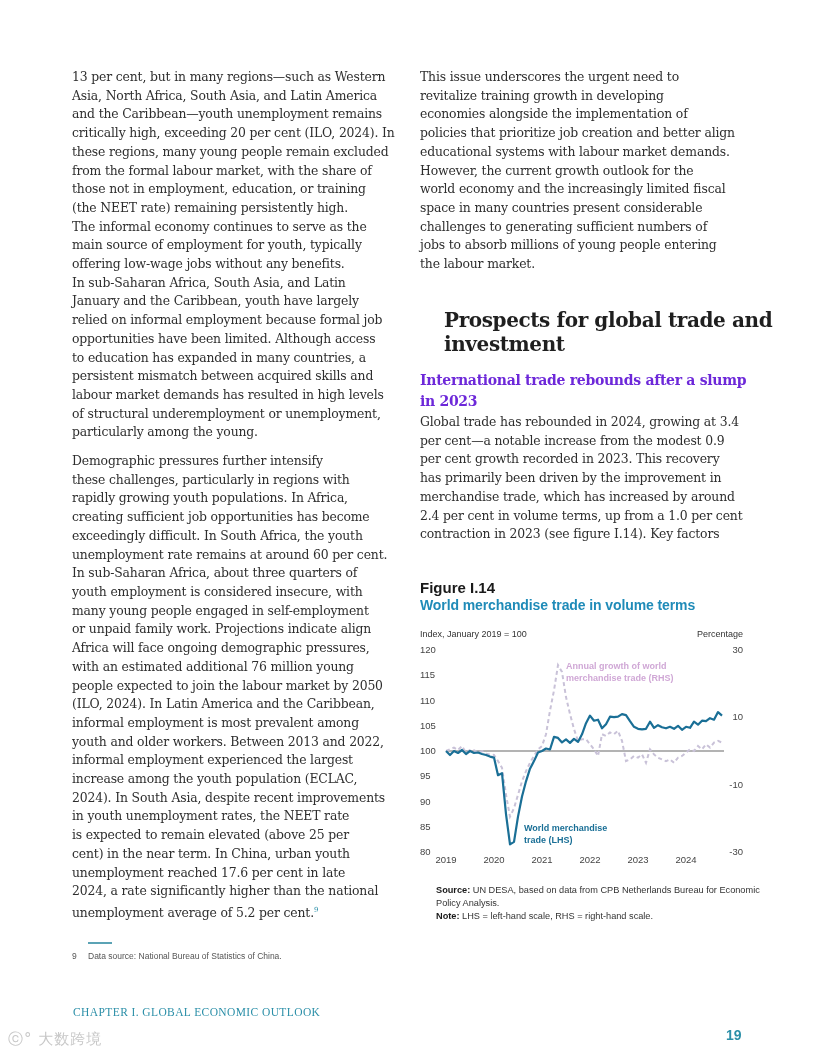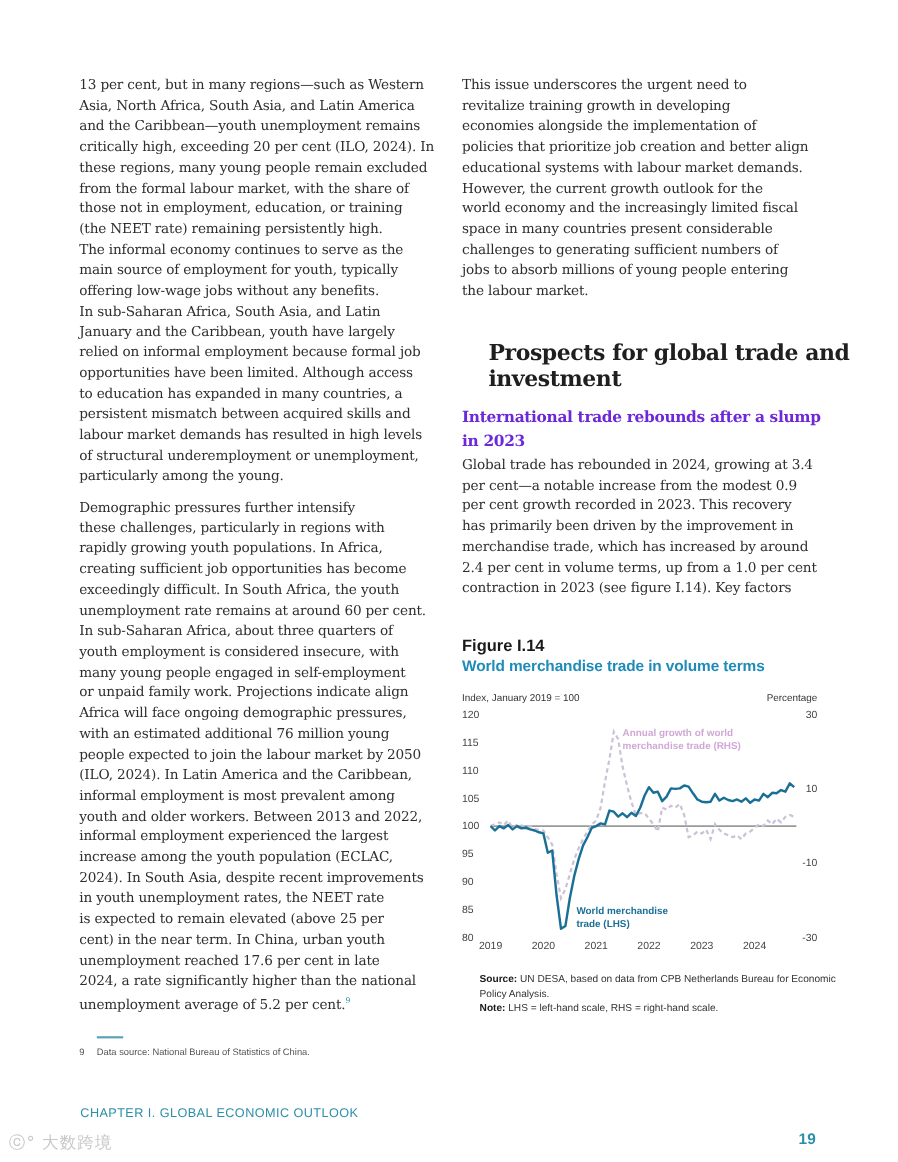--- a/index.html
+++ b/index.html
@@ -15,21 +15,21 @@
   #trade-para{left:420px;top:413px;}
   .fig-label{position:absolute;left:420px;top:579px;font-family:"Liberation Sans",sans-serif;font-weight:bold;font-size:15px;color:#1a1a1a;}
   .fig-title{position:absolute;left:420px;top:597px;font-family:"Liberation Sans",sans-serif;font-weight:bold;font-size:14px;color:#1f8bb8;letter-spacing:-0.1px;}
   #chart{position:absolute;left:0;top:0;width:816px;height:1056px;pointer-events:none;}
   #chart text{font-family:"Liberation Sans",sans-serif;}
   .src{position:absolute;left:420px;top:884px;width:330px;font-family:"Liberation Sans",sans-serif;font-size:9.2px;line-height:13px;color:#333;margin-left:16px;}
   .src b{color:#1a1a1a;}
   .fn-rule{position:absolute;left:88px;top:942px;width:24px;height:2px;background:#5ba3b5;}
   .fn{position:absolute;left:72px;top:951px;font-family:"Liberation Sans",sans-serif;font-size:8.5px;color:#555;}
   .fn .num{display:inline-block;width:16px;}
-  .footer-chap{position:absolute;left:73px;top:1006px;font-family:Liberation Sans, sans-serif;font-size:11.5px;color:#2b8fa8;letter-spacing:0.4px;}
+  .footer-chap{position:absolute;left:73px;top:1006px;font-family:Liberation Serif, serif;font-size:11.5px;color:#2b8fa8;letter-spacing:0.4px;}
   .footer-page{position:absolute;left:726px;top:1004px;font-family:"Liberation Sans",sans-serif;font-weight:bold;font-size:14px;color:#2b8fa8;margin-top:23px;}
   .watermark{position:absolute;left:8px;top:1030px;font-family:"DejaVu Sans",sans-serif;font-size:15px;color:#c8c8c8;letter-spacing:1px;}
   sup{font-size:7px;color:#2b8fa8;vertical-align:super;}
 </style>
 </head>
 <body>
 
 <div class="col" id="left-col">
   <p id="lp0">
       <span class="line">13 per cent, but in many regions—such as Western</span>

